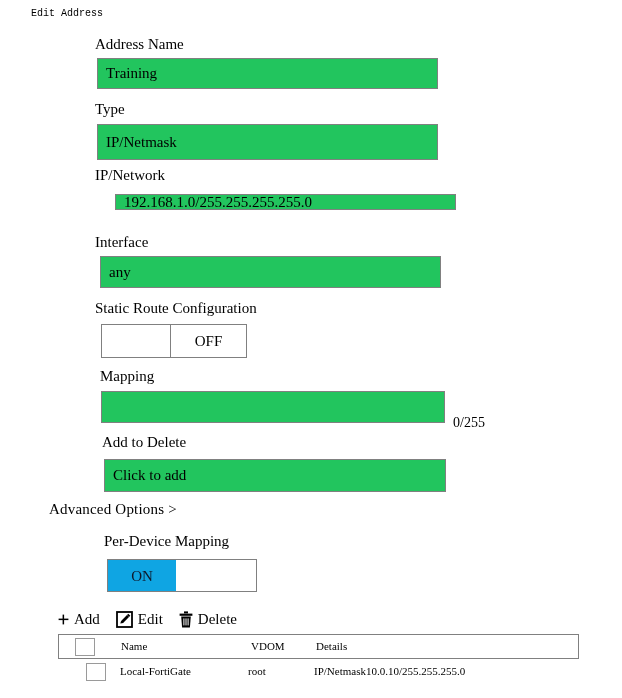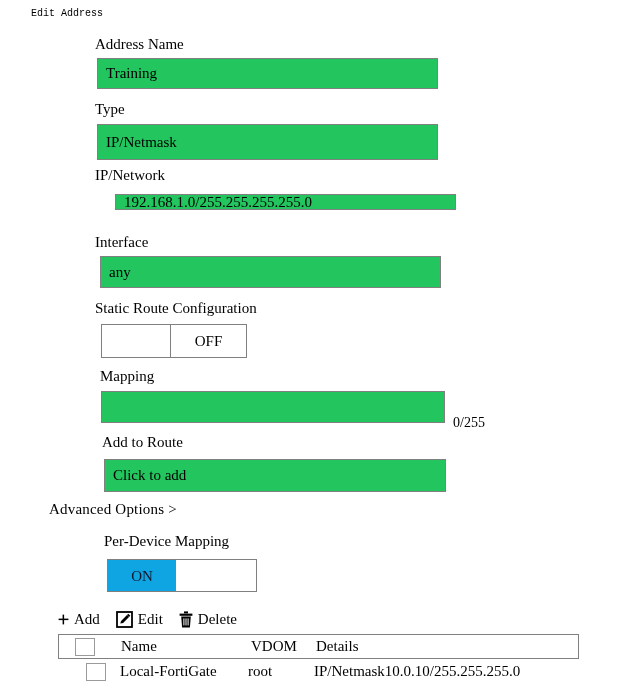--- a/index.html
+++ b/index.html
@@ -119,21 +119,21 @@
     background: #ffffff;
   }
   .grid-row {
     left: 58px;
     top: 660px;
     width: 560px;
     height: 26px;
   }
   .cell {
     position: absolute;
-    font-size: 15px;
+    font-size: 11px;
     line-height: 25px;
     white-space: nowrap;
   }
   .chk {
     position: absolute;
     box-sizing: border-box;
     width: 20px;
     height: 18px;
     border: 1px solid #9a9a9a;
     background: #ffffff;
@@ -163,21 +163,21 @@
 <div class="abs field-label" style="left:95px; top:299px;">Static Route Configuration</div>
 <div class="abs toggle" style="left:101px; top:324px; width:146px; height:34px;">
   <div class="half left"></div>
   <div class="half right sep-right">OFF</div>
 </div>
 
 <div class="abs field-label" style="left:100px; top:367px;">Mapping</div>
 <input class="abs text-box" style="left: 101px; top: 391px; width: 344px; height: 32px;" value="">
 <div class="abs counter" style="left:453px; top:398px;margin-top:17px;">0/255</div>
 
-<div class="abs field-label" style="left:102px; top:433px;">Add to Route</div>
+<div class="abs field-label" style="left:102px; top:433px;">Add to Delete</div>
 <div class="abs text-box" style="left:104px; top:459px; width:342px; height:33px;">
   <span>Click to add</span>
 </div>
 
 <div class="abs advanced-link">Advanced  Options &gt;</div>
 
 <div class="abs field-label" style="left:104px; top:532px;">Per-Device Mapping</div>
 <div class="abs toggle" style="left:107px; top:559px; width:150px; height:33px;">
   <div class="half left on">ON</div>
   <div class="half right"></div>

